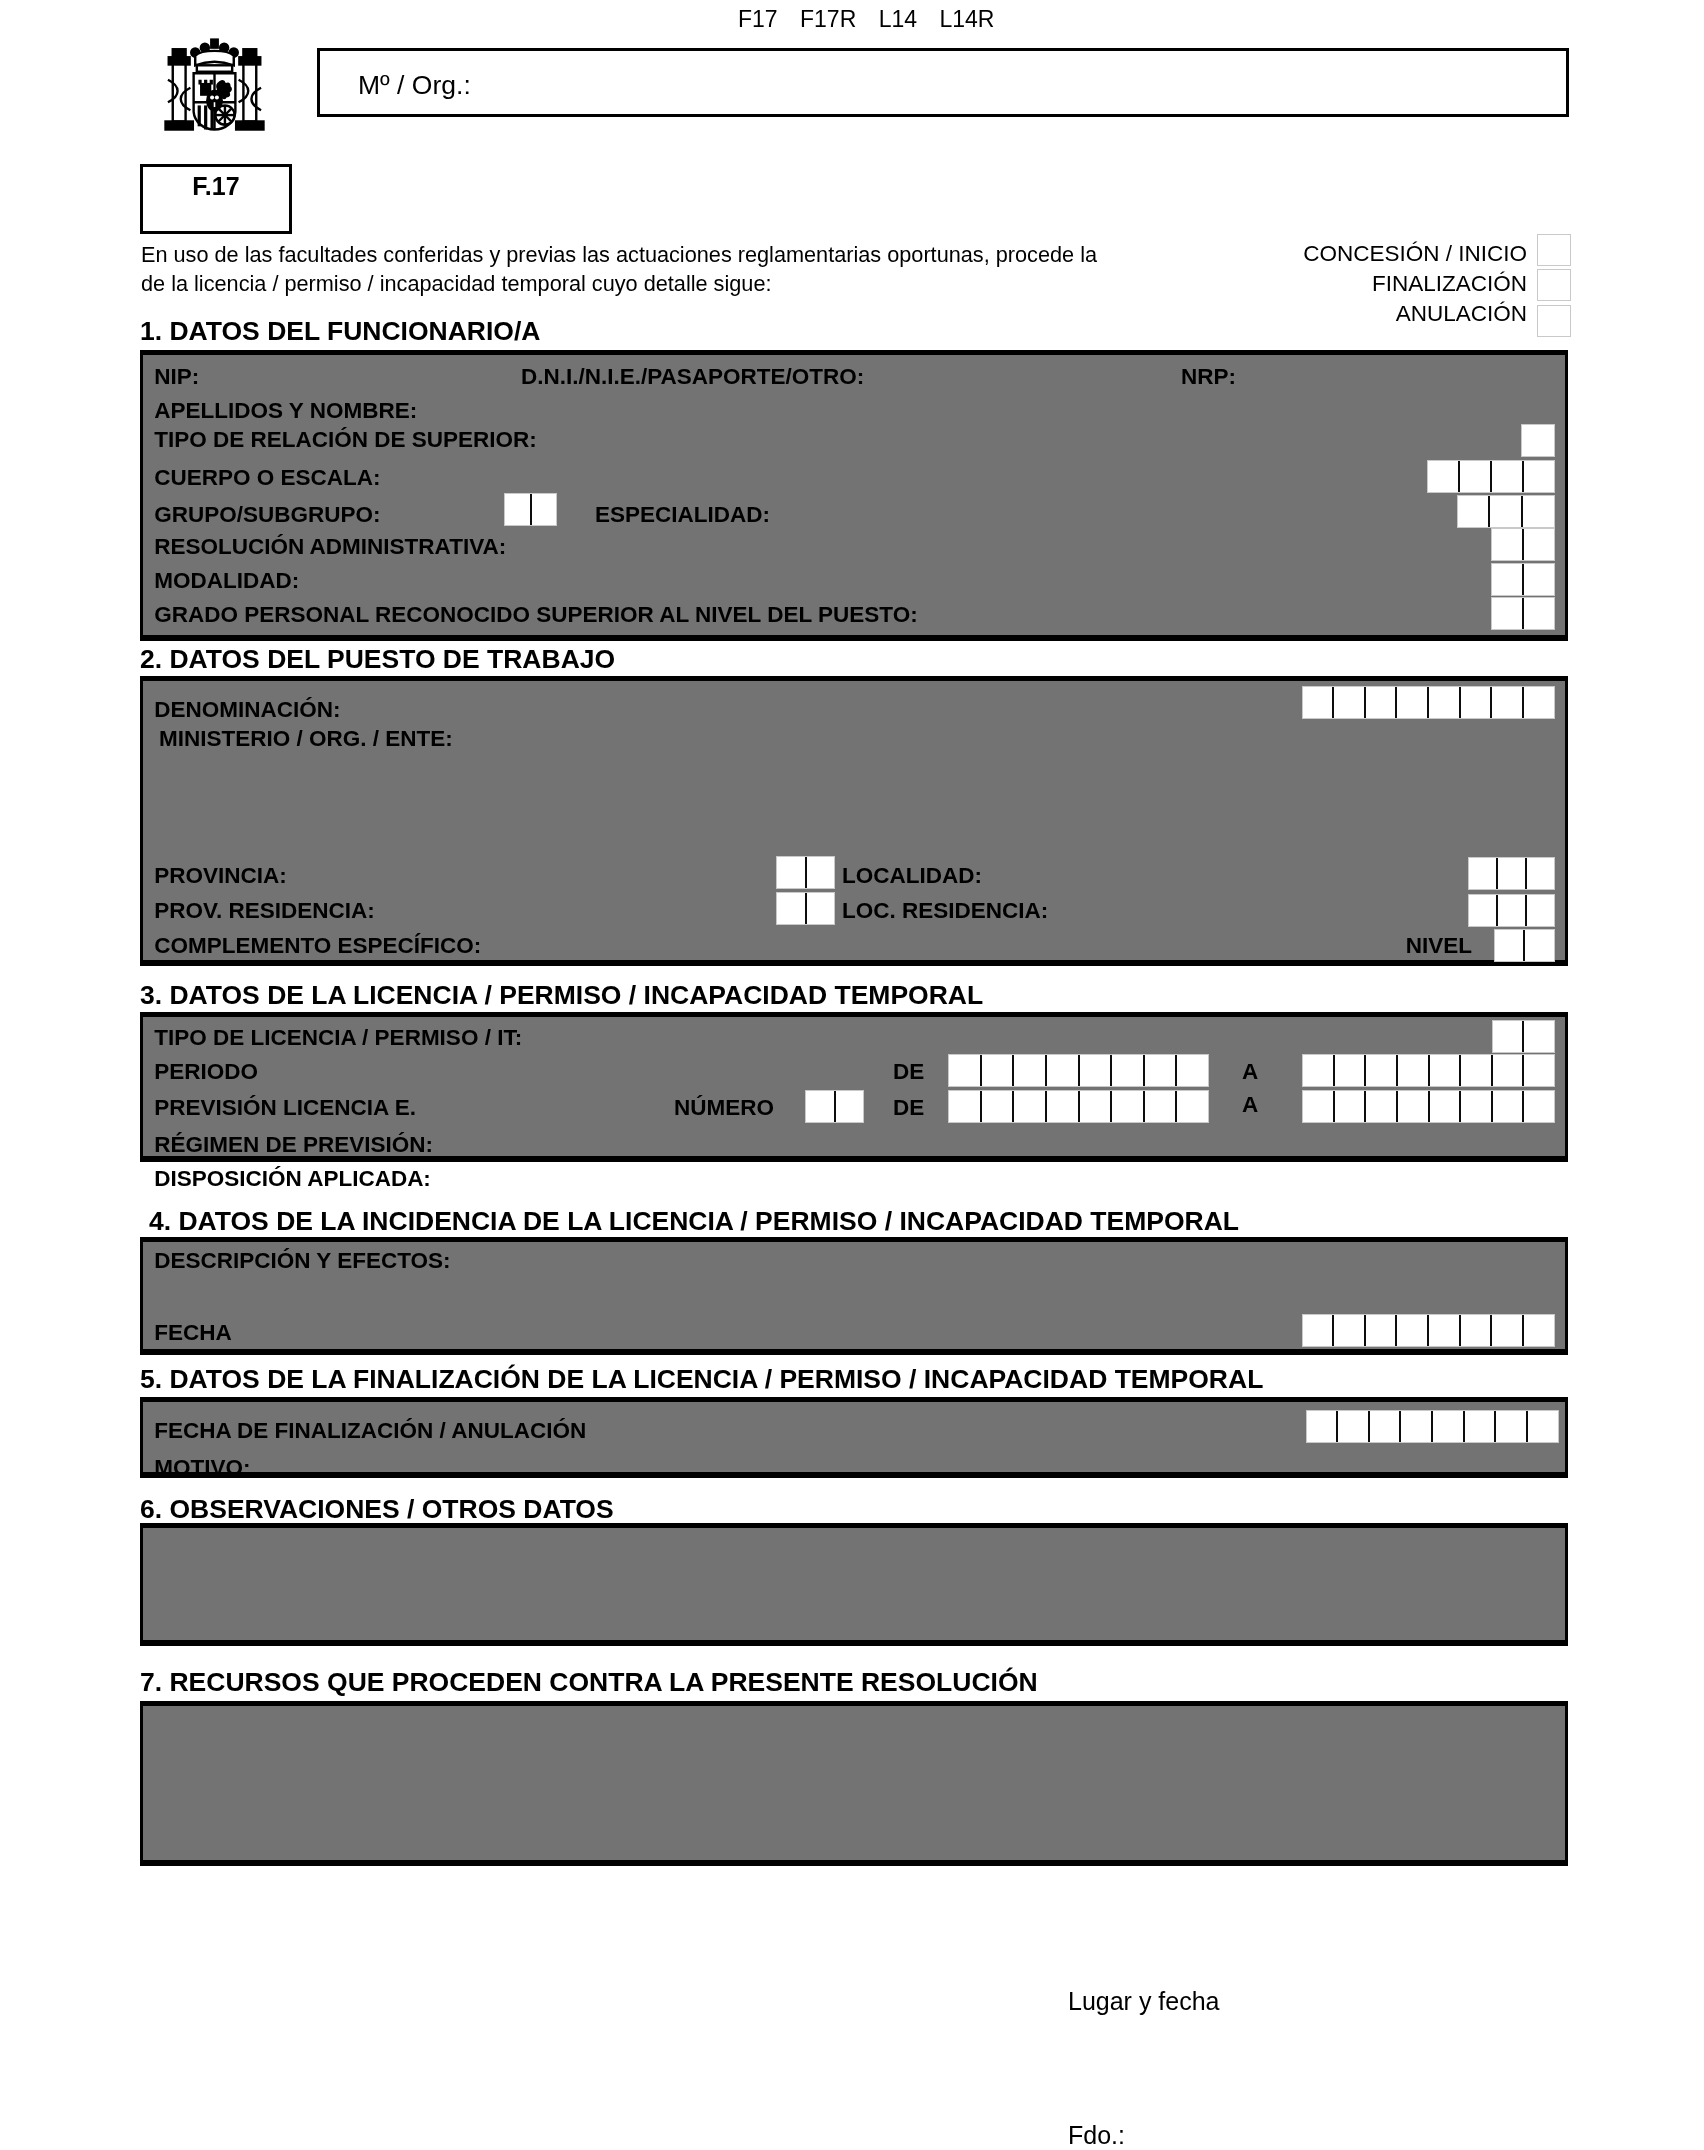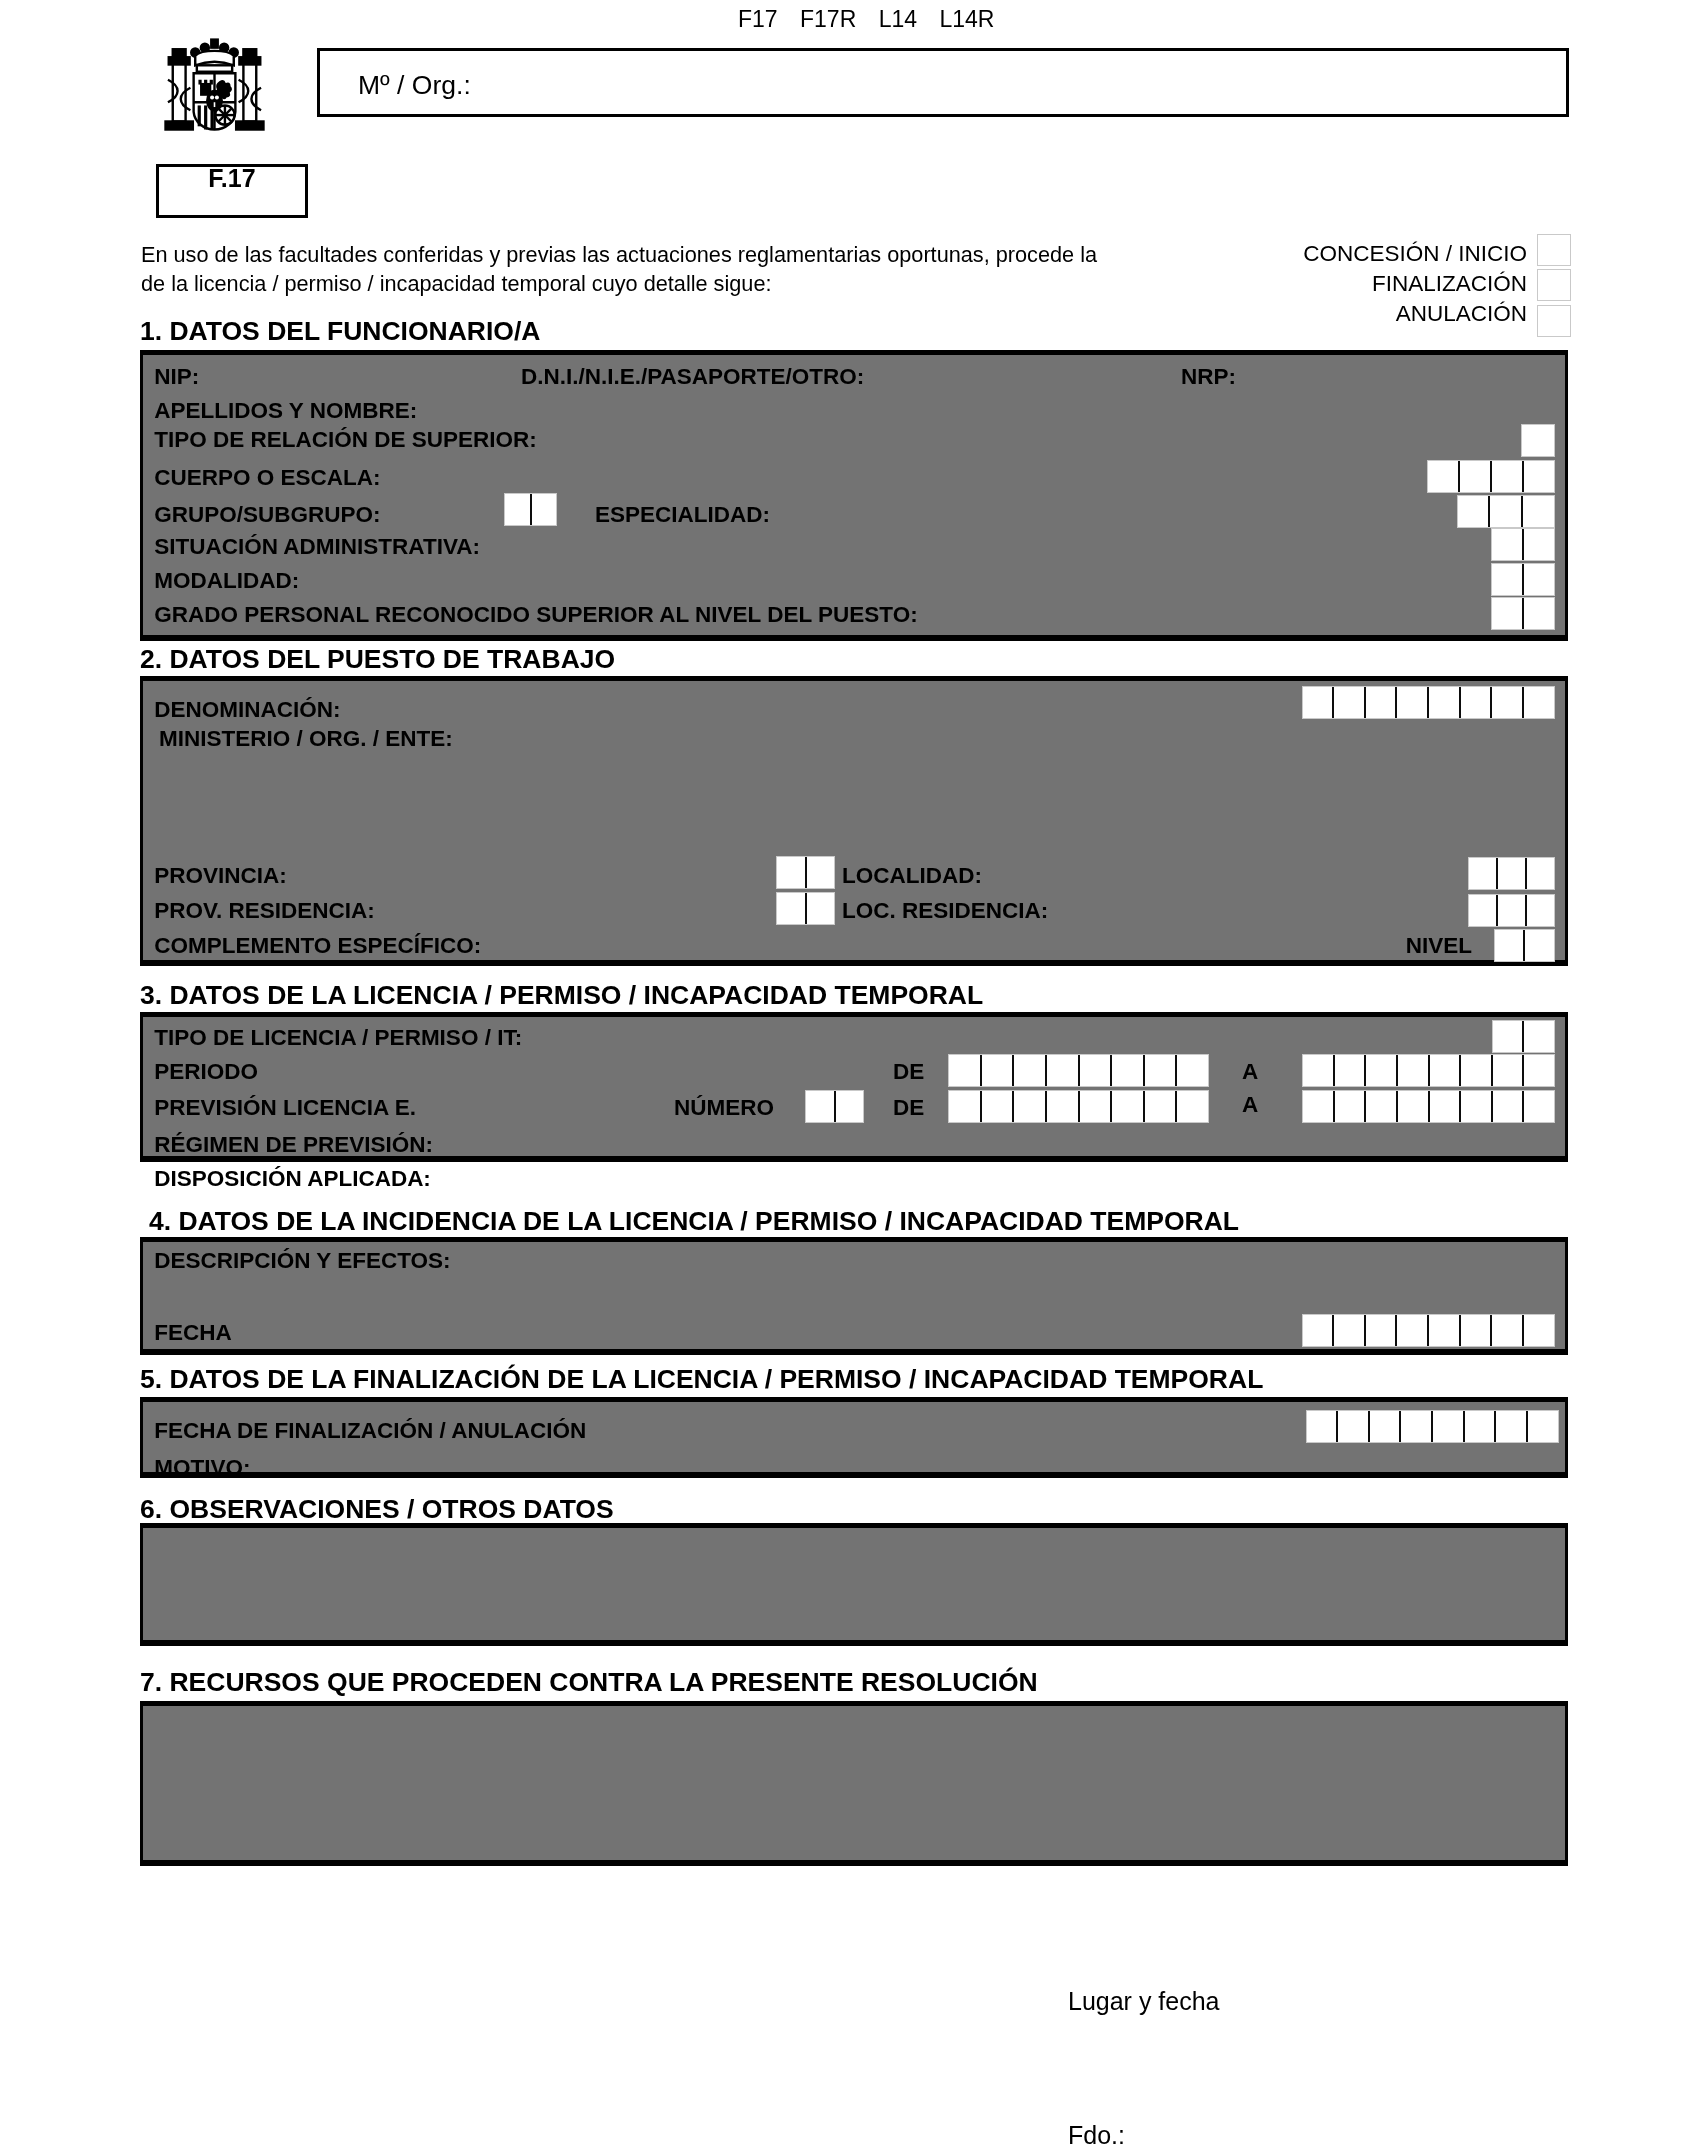--- a/index.html
+++ b/index.html
@@ -94,21 +94,21 @@
         <path d="M64 80 v6" stroke="#fff" stroke-width="2"></path>
       </g>
     </svg>
   </div>
 
   <div class="frame" style="left:317px;top:48px;width:1252px;height:69px;">
     <div class="abs" style="left:38px;top:19px;font-size:26.5px;">Mº / Org.:</div>
   </div>
 
 
-  <div class="frame" style="left:156px;top:164px;width:152px;height:54px;display:flex;align-items:center;justify-content:center;padding-bottom:26px;">
+  <div class="frame" style="left:140px;top:164px;width:152px;height:70px;display:flex;align-items:center;justify-content:center;padding-bottom:26px;">
     <div style="font-size:25px;font-weight:bold;">F.17</div>
   </div>
 
   <div class="abs txt" style="left:141px;top:240px;width:1067px;">
     <span>En uso de las facultades conferidas y previas las actuaciones reglamentarias oportunas, procede la</span><br>
     <span>de la licencia / permiso / incapacidad temporal cuyo detalle sigue:</span>
   </div>
 
   <div class="right-lbl" style="left:1203px;top:243px;width:324px;">CONCESIÓN / INICIO</div>
   <div class="chk" style="left:1537px;top:234px;"></div>
@@ -143,21 +143,21 @@
         <div class="c"></div>
         <div class="c"></div>
       </div>
     <div class="abs lbl" style="left:452px;top:149px;">ESPECIALIDAD:</div>
     <div class="cellbox" style="right:10.4px;top:140px;width:98px;">
         <div class="c"></div>
         <div class="c"></div>
         <div class="c"></div>
       </div>
 
-    <div class="abs lbl" style="left:11.2px;top:181px;">SITUACIÓN ADMINISTRATIVA:</div>
+    <div class="abs lbl" style="left:11.2px;top:181px;">RESOLUCIÓN ADMINISTRATIVA:</div>
     <div class="cellbox" style="right:10.4px;top:173px;width:64px;">
         <div class="c"></div>
         <div class="c"></div>
       </div>
 
     <div class="abs lbl" style="left:11.2px;top:215px;">MODALIDAD:</div>
     <div class="cellbox" style="right:10.4px;top:208px;width:64px;">
         <div class="c"></div>
         <div class="c"></div>
       </div>

